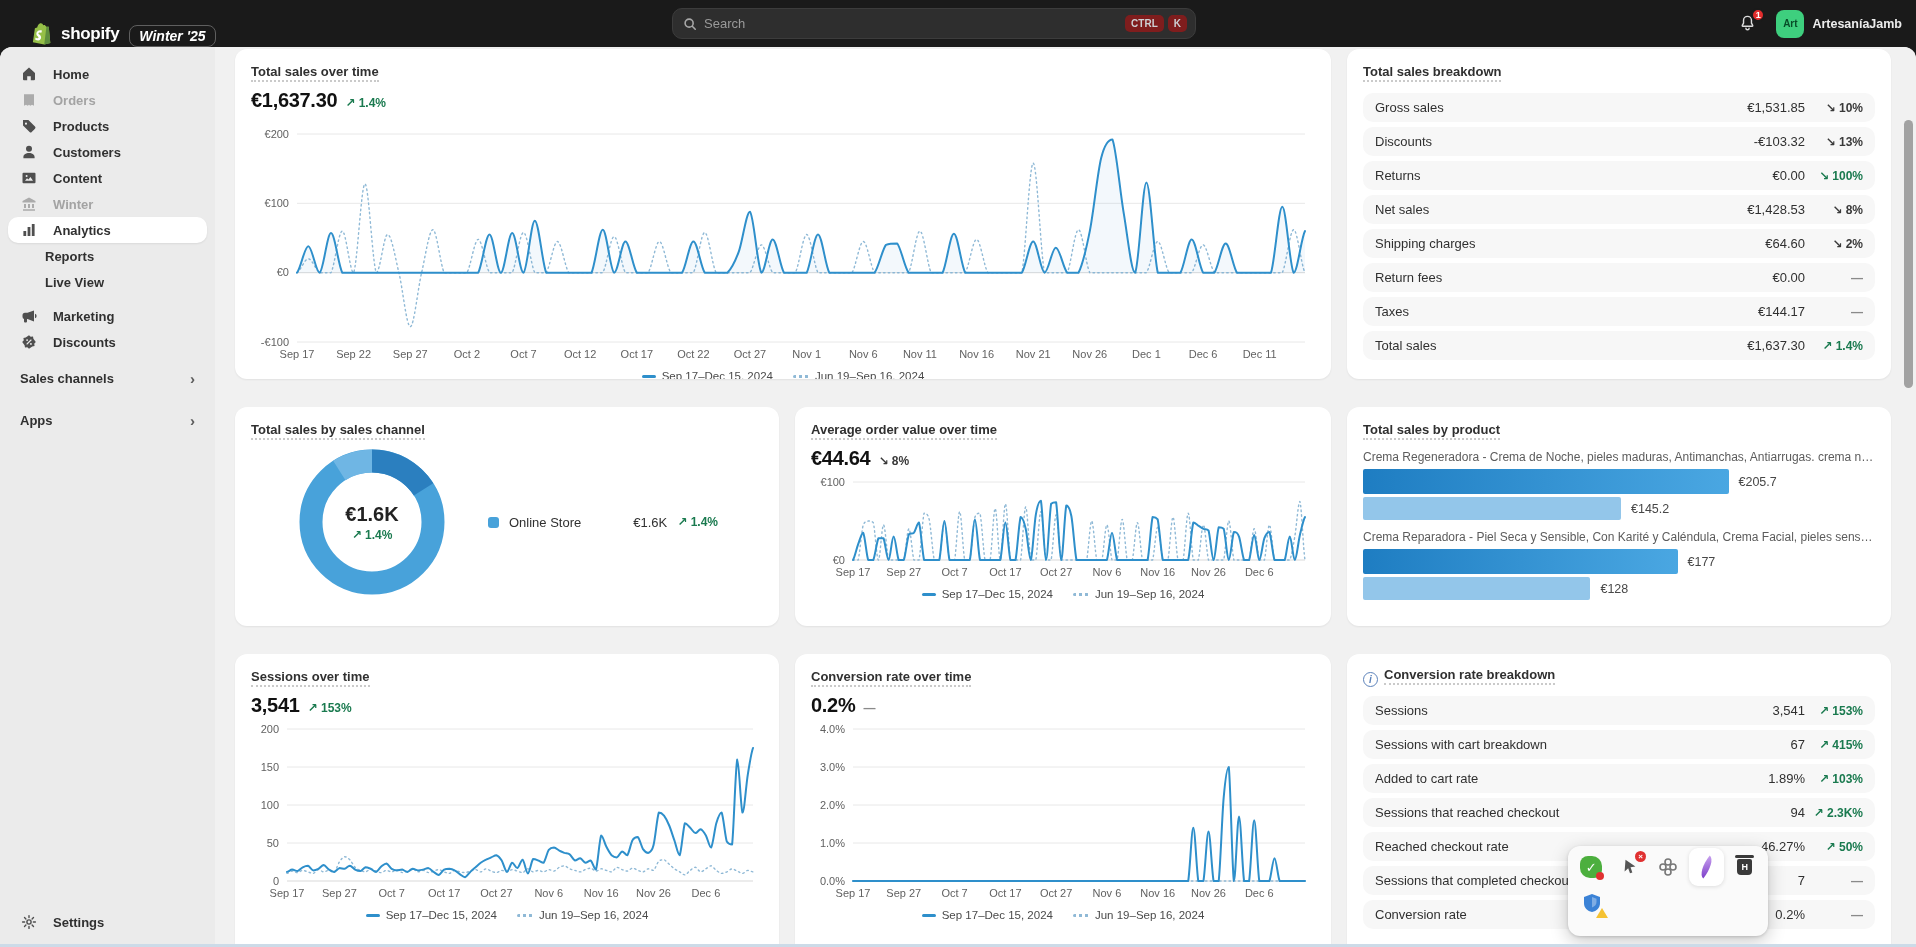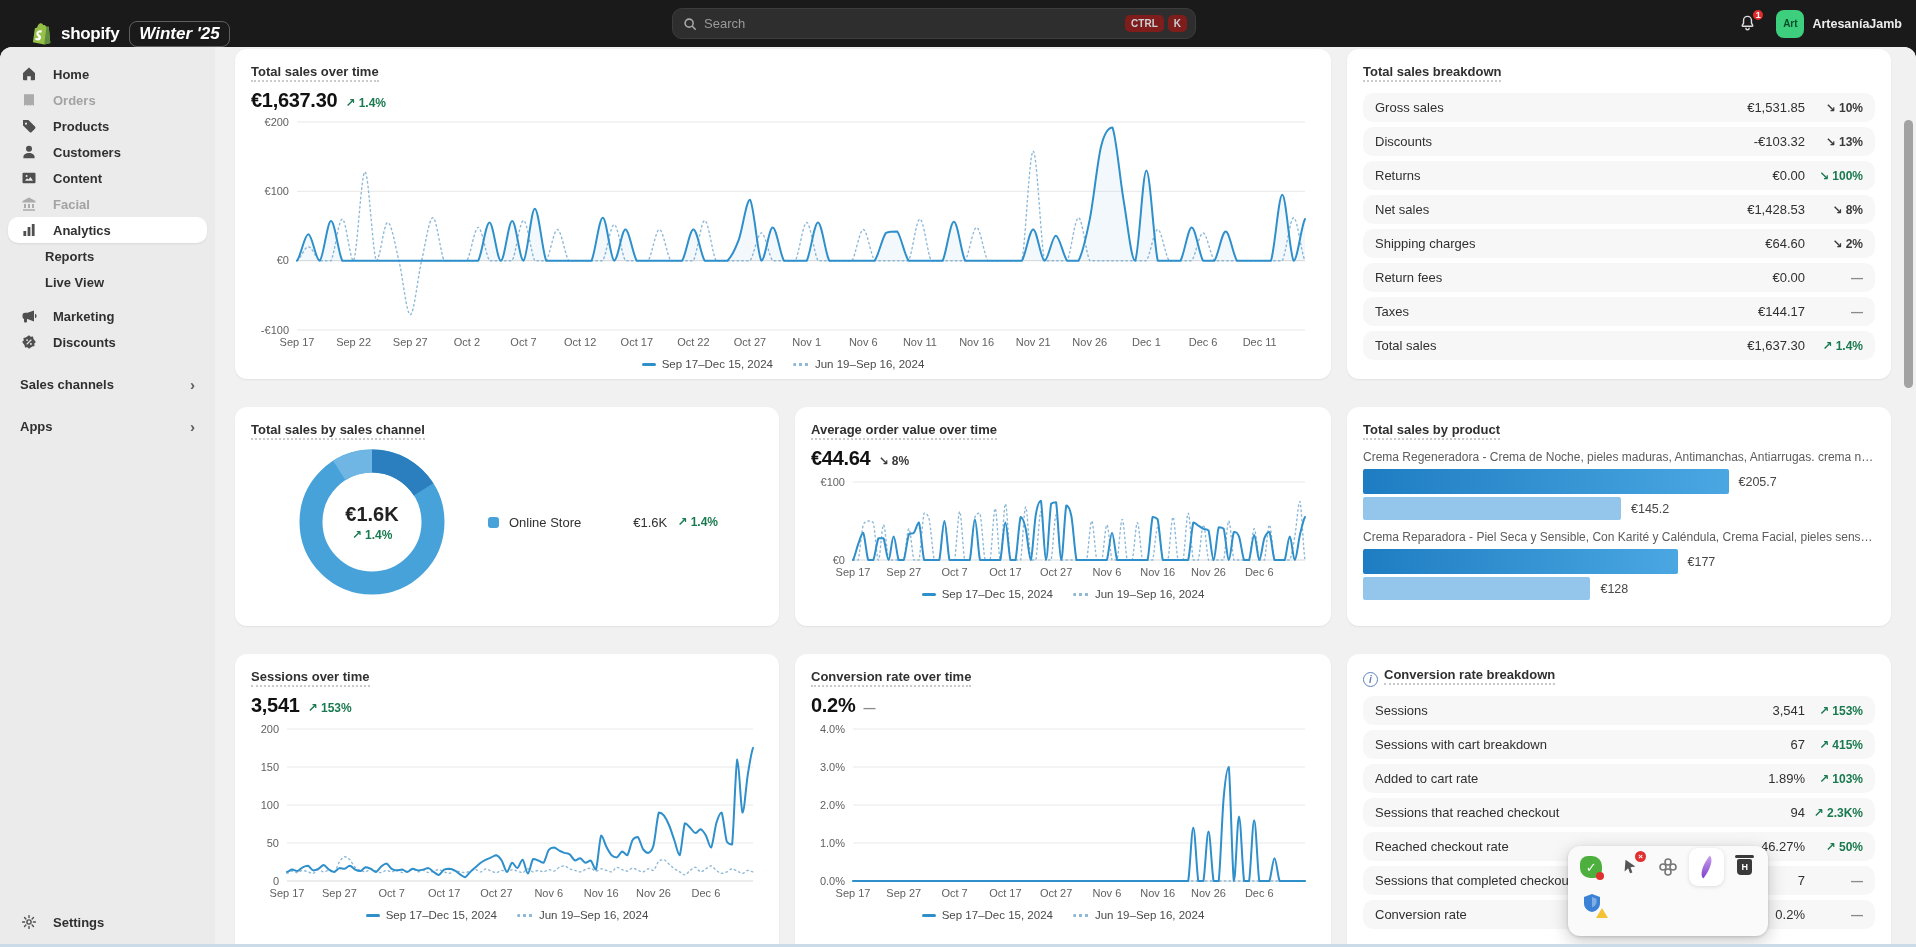--- a/index.html
+++ b/index.html
@@ -4,21 +4,21 @@
 <style>
   * { margin:0; padding:0; box-sizing:border-box; }
   html,body { width:1916px; height:947px; overflow:hidden; background:#1a1a1a;
     font-family:"Liberation Sans","DejaVu Sans",sans-serif; }
 
   
   .topbar { height:47px; display:flex; align-items:flex-end; padding:0 28px; position:relative; background:#1a1a1a; }
   .brand { display:flex; align-items:center; gap:7px; cursor:pointer; }
   .brand-word { color:#fff; font-size:17px; font-weight:800; letter-spacing:-0.3px; }
   .edition-badge { margin-left:10px; border:1.5px solid #5f5f5f; border-radius:8px; padding:2px 9px;
-    color:#fff; font-size:17px; font-weight:700; font-style:italic; }
+    color:#fff; font-size:14px; font-weight:700; font-style:italic; }
   .search-box { position:absolute; left:672px; top:8px; width:524px; height:31px; background:#2e2e2e;
     border:1px solid #3c3c3c; border-radius:10px; display:flex; align-items:center; padding:0 8px 0 10px; }
   .search-box input { flex:1; background:transparent; border:none; outline:none; color:#c9c9c9;
     font-size:13px; font-family:inherit; margin-left:7px; }
   .search-box input::placeholder { color:#9a9a9a; }
   .kbd { background:#7f1d1d; color:#cdd0d3; border-radius:5px; font-size:10px; font-weight:700;
     padding:3px 6px; margin-left:4px; }
   .top-right { position:absolute; right:14px; top:0; height:47px; display:flex; align-items:center; gap:16px; }
   .bell-wrap { position:relative; width:26px; height:26px; display:flex; align-items:center; justify-content:center; cursor:pointer; }
   .bell-badge { position:absolute; top:-3px; right:-5px; background:#e22c2c; color:#fff; font-size:9px;
@@ -34,21 +34,21 @@
 
   
   .sidebar { width:215px; background:#ebebeb; padding:14px 8px 12px; display:flex; flex-direction:column; flex-shrink:0; }
   .nav-item { display:flex; align-items:center; gap:16px; height:26px; padding:0 12px; border-radius:10px;
     color:#303030; font-size:13px; font-weight:600; cursor:pointer; }
   .nav-item .nico { width:17px; height:17px; display:flex; align-items:center; justify-content:center; color:#4f4f4f; }
   .nav-item.disabled { color:#a3a3a3; } .nav-item.disabled .nico { color:#ababab; }
   .nav-item.active { background:#ffffff; box-shadow:0 1px 2px rgba(0,0,0,.08); font-weight:700; }
   .nav-item.sub { padding-left:37px; font-weight:600; color:#303030; }
   .nav-gap { height:8px; }
-  .nav-section { display:flex; align-items:center; justify-content:space-between; padding:0 12px; height:26px;
+  .nav-section { display:flex; justify-content:space-between; padding:0 12px; height:26px;
     margin-top:16px; font-size:13px; font-weight:600; color:#303030; cursor:pointer; }
   .chev { color:#5c5c5c; font-size:15px; line-height:1; }
   .sidebar-bottom { margin-top:auto; }
 
   
   .main { flex:1; background:#f1f1f1; padding:2px 25px 0 20px; position:relative; }
   .grid { display:grid; grid-template-columns:544px 536px 544px; grid-template-rows:330px 219px 312px;
     column-gap:16px; row-gap:28px; }
   .card { background:#fff; border-radius:12px; padding:13px 16px; box-shadow:0 1px 2px rgba(26,26,26,.07); overflow:hidden; }
   .span2 { grid-column:1 / span 2; }
@@ -56,21 +56,21 @@
     border-bottom:2px dotted #cacaca; padding-bottom:1px; cursor:pointer; }
   .title-row { display:flex; align-items:center; gap:6px; }
   .headline { display:flex; align-items:baseline; gap:8px; margin-top:7px; }
   .headline-value { font-size:20px; font-weight:800; color:#111; letter-spacing:-0.3px; }
   .delta { font-size:12px; font-weight:700; }
   .tone-positive { color:var(--positive,#1a7a4f); }
   .tone-neutral { color:#3a3a3a; }
   .tone-none { color:#8a8a8a; }
 
   .linechart { width:100%; }
-  .lc-lg { height:236px; margin-top:2px; }
+  .lc-lg { height:236px; margin-top:14px; }
   .lc-sm { height:106px; margin-top:4px; }
   .lc-md { height:180px; margin-top:4px; }
   .ytick { font-size:11px; fill:#616161; font-family:inherit; }
   .xtick { font-size:11px; fill:#616161; font-family:inherit; }
   .legend { display:flex; justify-content:center; align-items:center; gap:20px; margin-top:8px;
     font-size:11.5px; color:#4a4a4a; }
   .legend-item { display:flex; align-items:center; gap:6px; }
   .lm-solid { width:14px; height:3px; border-radius:2px; background:var(--line-current,#2e8fcb); }
   .lm-dotted { width:16px; height:3px; border-radius:2px;
     background:repeating-linear-gradient(90deg,var(--line-previous,#8fb9d6) 0 3px,transparent 3px 6px); }
@@ -218,21 +218,21 @@
           </svg>
         </span>
       <span>Content</span>
     </div>
     <div class="nav-item disabled">
       <span class="nico">
           <svg width="16" height="16" viewBox="0 0 16 16">
             <path fill="currentColor" d="M8 1.5 14.5 5v1.5h-13V5zM3 8h2v4H3zm4 0h2v4H7zm4 0h2v4h-2zM2 13.2h12v1.5H2z"></path>
           </svg>
         </span>
-      <span>Facial</span>
+      <span>Winter</span>
     </div>
     <div class="nav-item active">
       <span class="nico">
           <svg width="16" height="16" viewBox="0 0 16 16">
             <path fill="currentColor" d="M2.4 9h2.8v5H2.4zM6.6 5h2.8v9H6.6zM10.8 2h2.8v12h-2.8z" rx="1"></path>
           </svg>
         </span>
       <span>Analytics</span>
     </div>
     <div class="nav-item sub">

